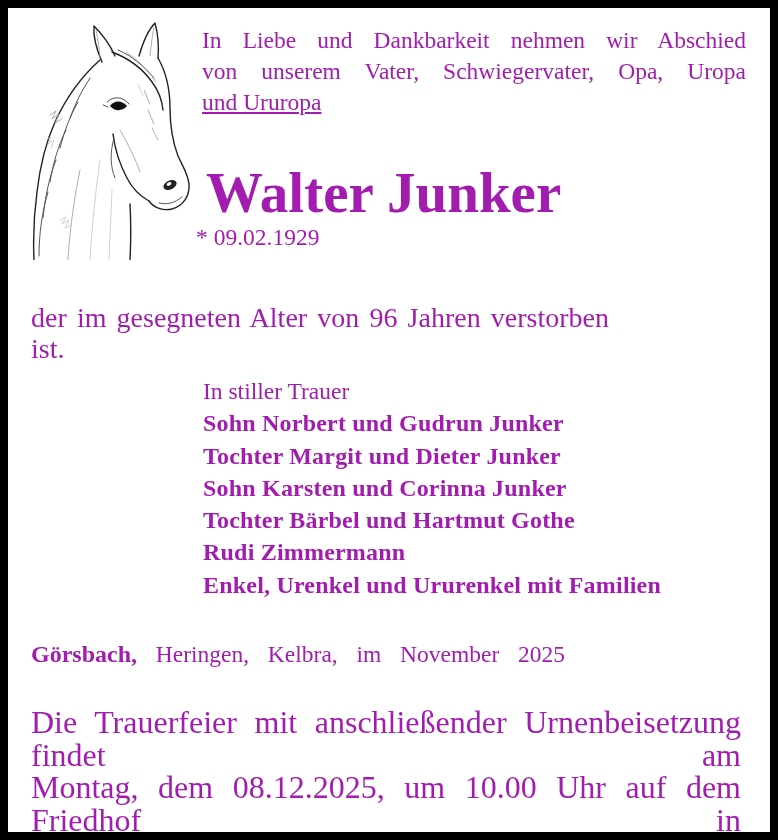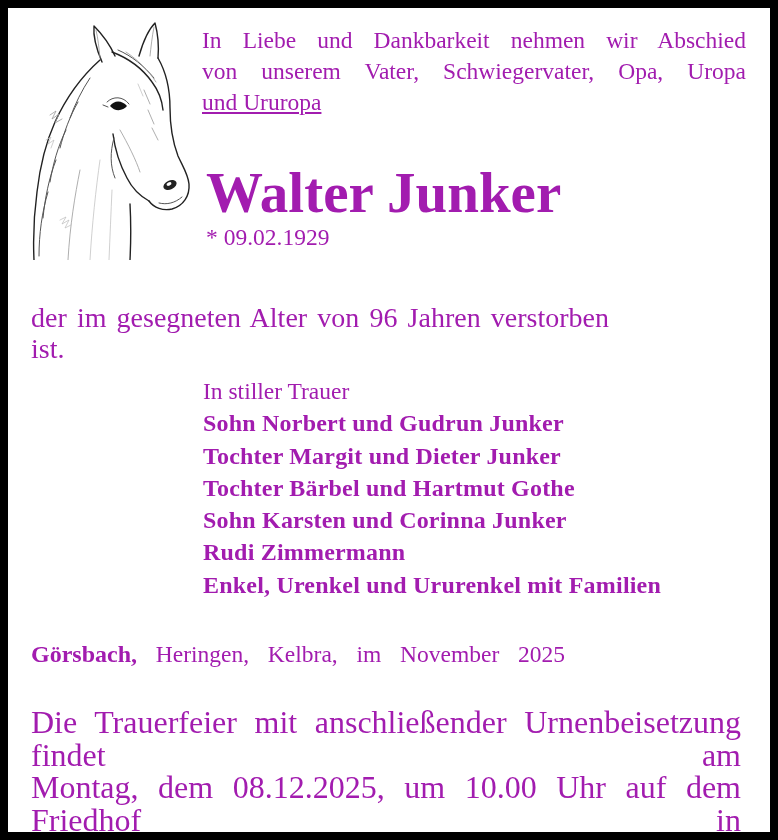--- a/index.html
+++ b/index.html
@@ -20,21 +20,21 @@
     font-size:23.5px;line-height:31px;
   }
   .jline{text-align:justify;text-align-last:justify;}
   .lline{text-align:left;text-decoration:underline;}
   .deceased-name{
     left:198px;top:156px;
     font-size:57px;line-height:58px;font-weight:bold;
     white-space:nowrap;letter-spacing:0;
   }
   .dates{left:0;top:214px;width:100%;height:32px;font-size:23.5px;line-height:31px;}
-  .birth{position:absolute;left:198px;top:0;}
+  .birth{position:absolute;left:188px;top:0;}
   .death{position:absolute;left:415px;top:0;}
   .age-line{
     left:23px;top:294px;width:578px;
     font-size:28px;line-height:31px;
     text-align:justify;text-align-last:justify;
   }
   .mourners{left:195px;top:367px;width:540px;font-size:23.5px;line-height:32.3px;}
   .mourners .bold{font-weight:bold;font-size:24px;letter-spacing:0.2px;}
   .place-line{
     left:23px;top:630px;width:534px;
@@ -119,22 +119,22 @@
   <div class="abs dates">
     <span class="birth">* 09.02.1929</span>
   </div>
 
   <div class="abs age-line">der im gesegneten Alter von 96 Jahren verstorben ist.</div>
 
   <div class="abs mourners">
     <div>In stiller Trauer</div>
     <div class="bold">Sohn Norbert und Gudrun Junker</div>
     <div class="bold">Tochter Margit und Dieter Junker</div>
+    <div class="bold">Sohn Karsten und Corinna Junker</div>
     <div class="bold">Tochter Bärbel und Hartmut Gothe</div>
-    <div class="bold">Sohn Karsten und Corinna Junker</div>
     <div class="bold">Rudi Zimmermann</div>
     <div class="bold">Enkel, Urenkel und Ururenkel mit Familien</div>
   </div>
 
   <div class="abs place-line">
     <span class="bold">Görsbach,</span><span> Heringen, Kelbra, im November 2025</span>
   </div>
 
   <div class="abs funeral">
     <div class="jline">Die Trauerfeier mit anschließender Urnenbeisetzung findet am</div>

